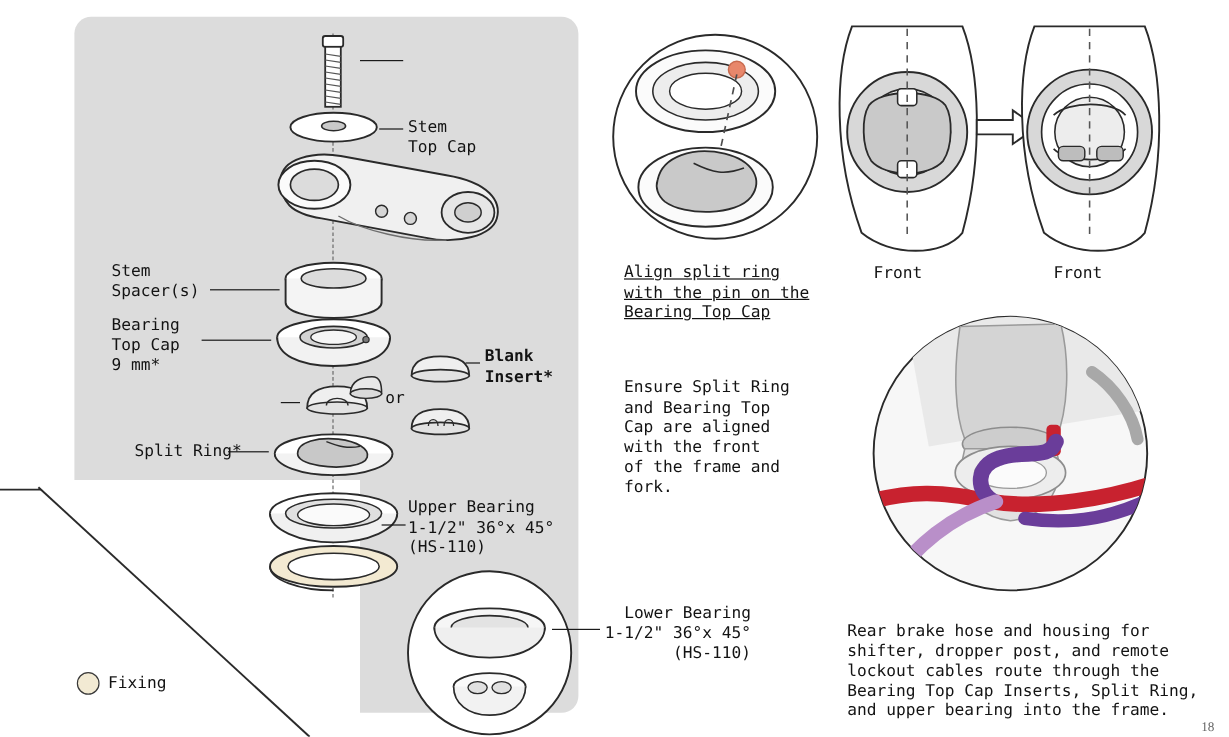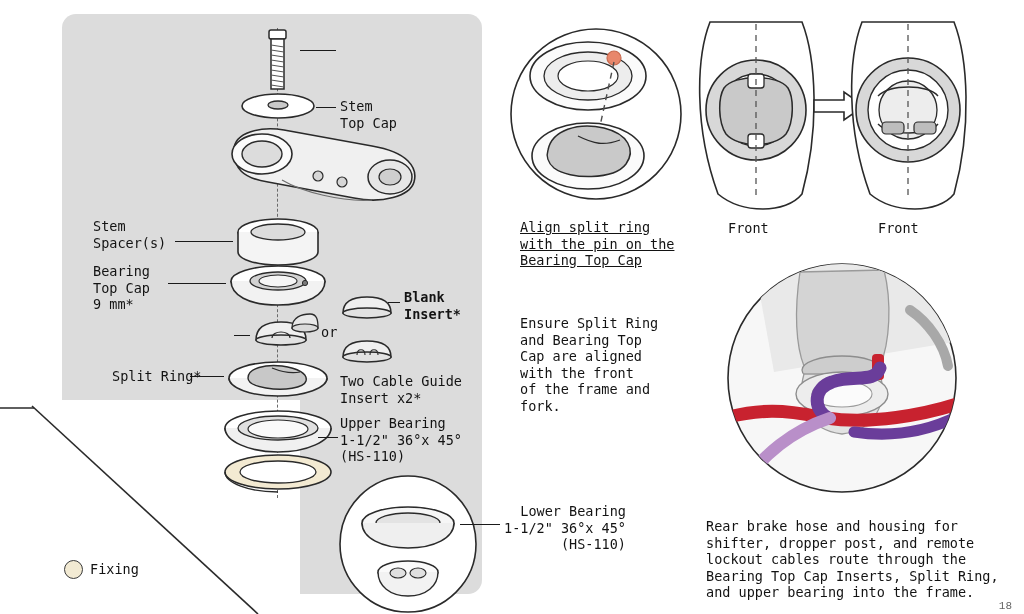--- a/index.html
+++ b/index.html
@@ -36,21 +36,21 @@
 
   svg{display:block;overflow:visible;}
 
   .dashcenter{
     position:absolute;border-left:1.4px dashed #6a6a6a;
   }
 
   
   .pagenum{
     position:absolute;right:12px;bottom:2px;font-size:11px;color:#666;
-    font-family:Liberation Mono, monospace;
+    font-family:Liberation Serif, serif;
   }
 
   .grease-dot{
     position:absolute;width:17px;height:17px;border-radius:50%;
     background:#f2ead3;border:1.6px solid #3a3a3a;
   }
 </style>
 </head>
 <body>
 
@@ -145,22 +145,20 @@
   <div class="leader" style="left:388px;top:302px;width:12px;"></div>
   <div class="lbl" style="left:404px;top:289px;font-weight:bold;">Blank
 Insert*</div>
 
   <svg style="position:absolute;left:337px;top:337px;" width="62" height="28">
     <path d="M6 20 C6 7, 18 4, 30 4 C42 4, 54 7, 54 20 Z" fill="#efefef" stroke="#2a2a2a" stroke-width="1.5"></path>
     <ellipse cx="30" cy="20" rx="24" ry="5" fill="#e2e2e2" stroke="#2a2a2a" stroke-width="1.4"></ellipse>
     <path d="M20 18 C20 11, 28 11, 28 18" stroke="#2a2a2a" stroke-width="1.1" fill="none"></path>
     <path d="M33 18 C33 11, 41 11, 41 18" stroke="#2a2a2a" stroke-width="1.1" fill="none"></path>
   </svg>
-  <div class="lbl" style="left:340px;top:373px;">Two Cable Guide
-Insert x2*</div>
 
   <svg style="position:absolute;left:226px;top:358px;" width="104" height="46">
     <ellipse cx="52" cy="20" rx="49" ry="16" fill="#ffffff" stroke="#2a2a2a" stroke-width="1.6"></ellipse>
     <path d="M3 20 C3 30, 25 38, 52 38 C79 38, 101 30, 101 20" fill="#f2f2f2" stroke="#2a2a2a" stroke-width="1.5"></path>
     <path d="M22 20 C22 10, 40 6, 56 8 C72 10, 82 16, 80 23 C78 30, 58 33, 40 30 C28 28, 22 25, 22 20 Z" fill="#c8c8c8" stroke="#2a2a2a" stroke-width="1.4"></path>
     <path d="M46 10 C56 14, 64 16, 74 14" stroke="#2a2a2a" stroke-width="1.2" fill="none"></path>
   </svg>
   <div class="leader" style="left:190px;top:376px;width:34px;"></div>
   <div class="lbl" style="left:112px;top:368px;">Split Ring*</div>
 

